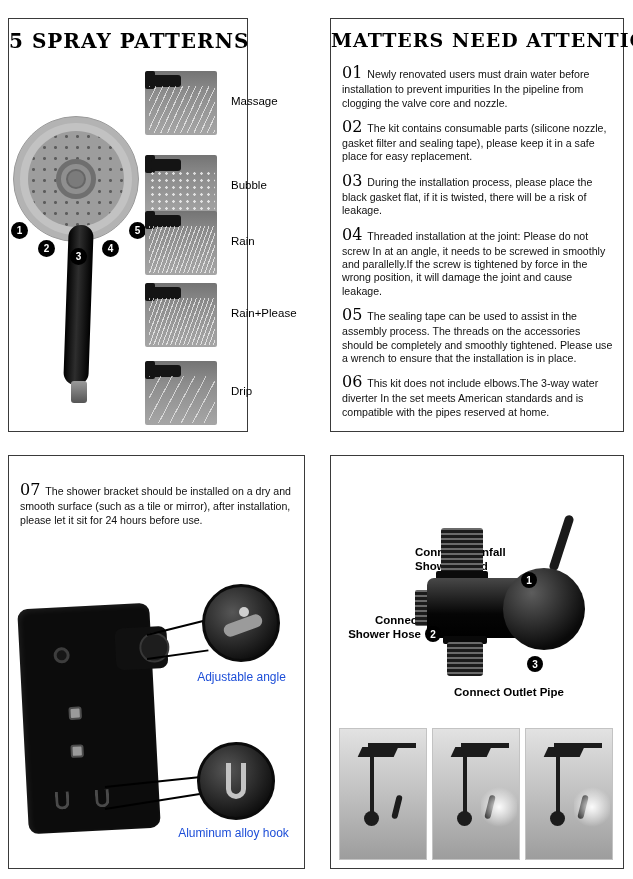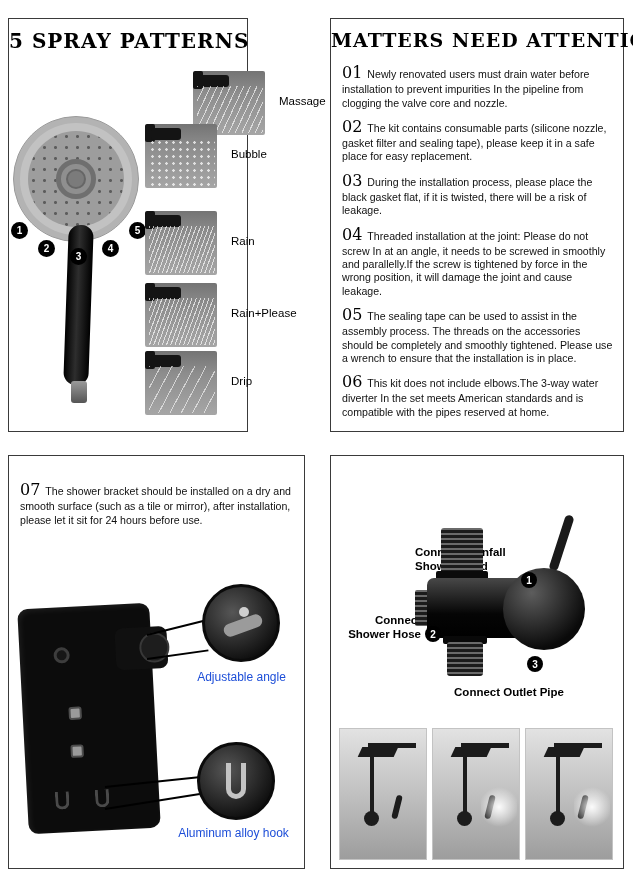--- a/index.html
+++ b/index.html
@@ -108,30 +108,30 @@
   </div>
   <div class="handle"></div>
   <div class="handle-tip"></div>
 
   <div class="numbadge" style="left:2px;  top:203px;">1</div>
   <div class="numbadge" style="left:29px; top:221px;">2</div>
   <div class="numbadge" style="left:61px; top:229px;">3</div>
   <div class="numbadge" style="left:93px; top:221px;">4</div>
   <div class="numbadge" style="left:120px;top:203px;">5</div>
 
-  <div class="spray-row" style="top:52px;margin-left:48px;">
+  <div class="spray-row" style="top:52px;">
     <div class="thumb">
       <div class="noz-stem"></div>
       <div class="noz"></div>
       <div class="spray-fill lines-med"></div>
     </div>
     <div class="spray-label">Massage</div>
   </div>
 
-  <div class="spray-row" style="top:105px;">
+  <div class="spray-row" style="top:136px;">
     <div class="thumb">
       <div class="noz-stem"></div>
       <div class="noz"></div>
       <div class="spray-fill dots"></div>
     </div>
     <div class="spray-label">Bubble</div>
   </div>
 
   <div class="spray-row" style="top:192px;">
     <div class="thumb">
@@ -144,21 +144,21 @@
 
   <div class="spray-row" style="top:264px;">
     <div class="thumb">
       <div class="noz-stem"></div>
       <div class="noz"></div>
       <div class="spray-fill lines-dense"></div>
     </div>
     <div class="spray-label">Rain+Please</div>
   </div>
 
-  <div class="spray-row" style="top:332px;">
+  <div class="spray-row" style="top:342px;">
     <div class="thumb">
       <div class="noz-stem"></div>
       <div class="noz"></div>
       <div class="spray-fill lines-sparse"></div>
     </div>
     <div class="spray-label">Drip</div>
   </div>
 </div>
 
 <div class="panel" id="panel-attn">

